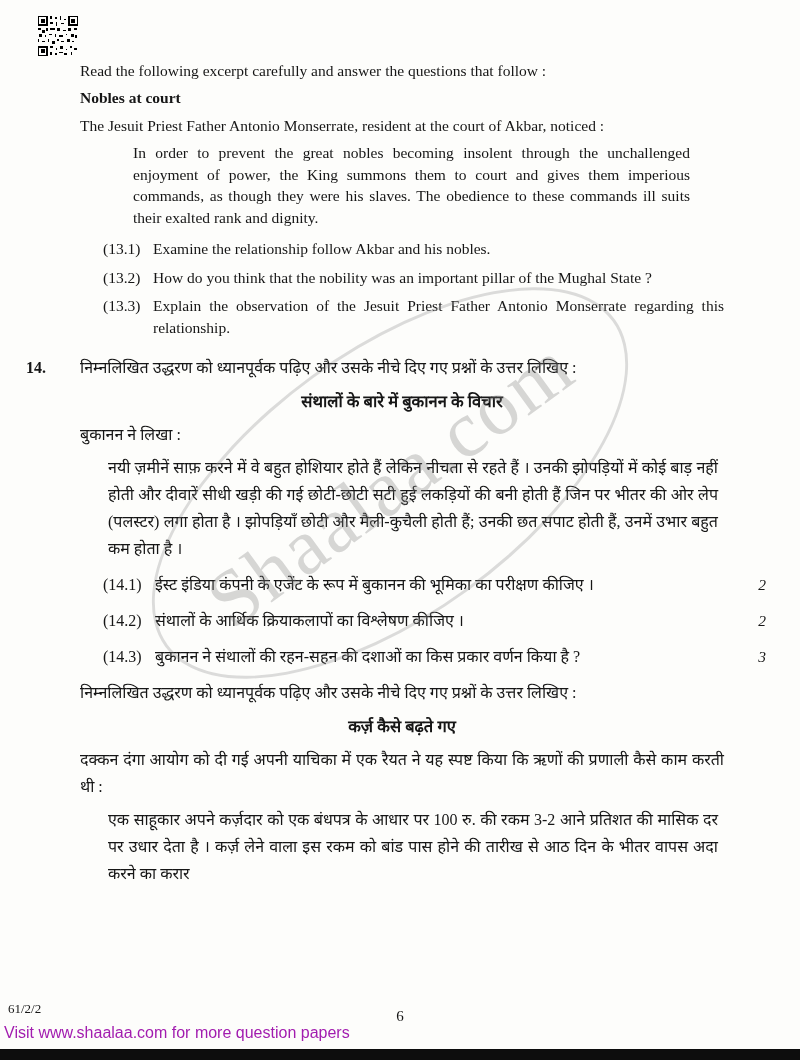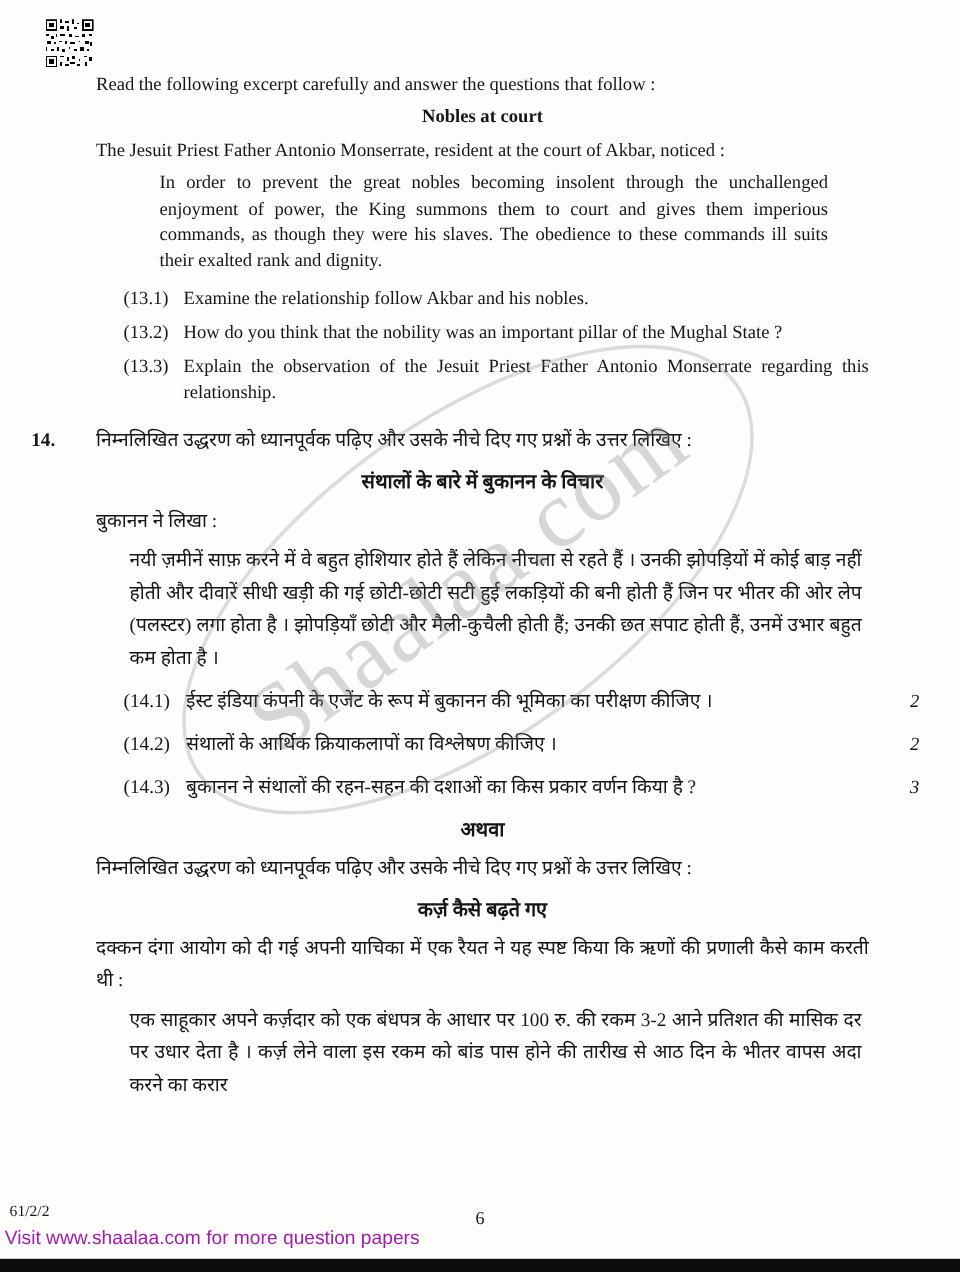--- a/index.html
+++ b/index.html
@@ -3,21 +3,21 @@
 <meta charset="utf-8">
 <style>
   html,body{margin:0;padding:0;}
   body{
     width:800px;height:1060px;position:relative;overflow:hidden;
     background:#fdfdfb;color:#161616;
     font-family:"Liberation Serif","DejaVu Serif",serif;
   }
   .content{position:absolute;left:80px;right:76px;top:60px;z-index:1;}
   .para{font-size:15.5px;line-height:21px;text-align:justify;margin:0 0 6px 0;}
-  .center-head{font-size:15.5px;font-weight:bold;text-align:center;margin:8px 0 8px 0;}
+  .center-head{font-size:15.5px;font-weight:bold;margin:8px 0 8px 0;}
   .quote-en{margin:2px 0 10px 53px;padding-right:34px;font-size:15.5px;line-height:21.5px;text-align:justify;}
   .subq{display:flex;margin:0 0 7px 23px;font-size:15.5px;line-height:21.5px;position:relative;}
   .subq .num{flex:0 0 50px;}
   .subq .txt{flex:1;text-align:justify;}
   .hindi{font-size:16px;line-height:27px;}
   .q14-head{position:relative;margin-top:16px;}
   .q14-num{position:absolute;left:-54px;top:0;font-weight:bold;font-size:16px;}
   .center-head-hi{font-size:16.5px;font-weight:bold;text-align:center;margin:8px 0 9px 0;}
   .quote-hi{margin:2px 0 9px 28px;padding-right:6px;text-align:justify;}
   .subq-hi{display:flex;margin:0 0 9px 23px;position:relative;}
@@ -149,21 +149,20 @@
     <span class="num">(14.2)</span>
     <span class="txt">संथालों के आर्थिक क्रियाकलापों का विश्लेषण कीजिए ।</span>
     <span class="marks">2</span>
   </div>
   <div class="subq-hi hindi">
     <span class="num">(14.3)</span>
     <span class="txt">बुकानन ने संथालों की रहन-सहन की दशाओं का किस प्रकार वर्णन किया है ?</span>
     <span class="marks">3</span>
   </div>
 
-  <div class="or-label">अथवा</div>
 
   <p class="para hindi">निम्नलिखित उद्धरण को ध्यानपूर्वक पढ़िए और उसके नीचे दिए गए प्रश्नों के उत्तर लिखिए :</p>
   <div class="center-head-hi">कर्ज़ कैसे बढ़ते गए</div>
   <p class="para hindi">दक्कन दंगा आयोग को दी गई अपनी याचिका में एक रैयत ने यह स्पष्ट किया कि ऋणों की प्रणाली कैसे काम करती थी :</p>
   <div class="quote-hi hindi">एक साहूकार अपने कर्ज़दार को एक बंधपत्र के आधार पर 100 रु. की रकम 3-2 आने प्रतिशत की मासिक दर पर उधार देता है । कर्ज़ लेने वाला इस रकम को बांड पास होने की तारीख से आठ दिन के भीतर वापस अदा करने का करार</div>
 
 </div>
 
 <div class="footer-code">61/2/2</div>
 <div class="footer-page">6</div>

